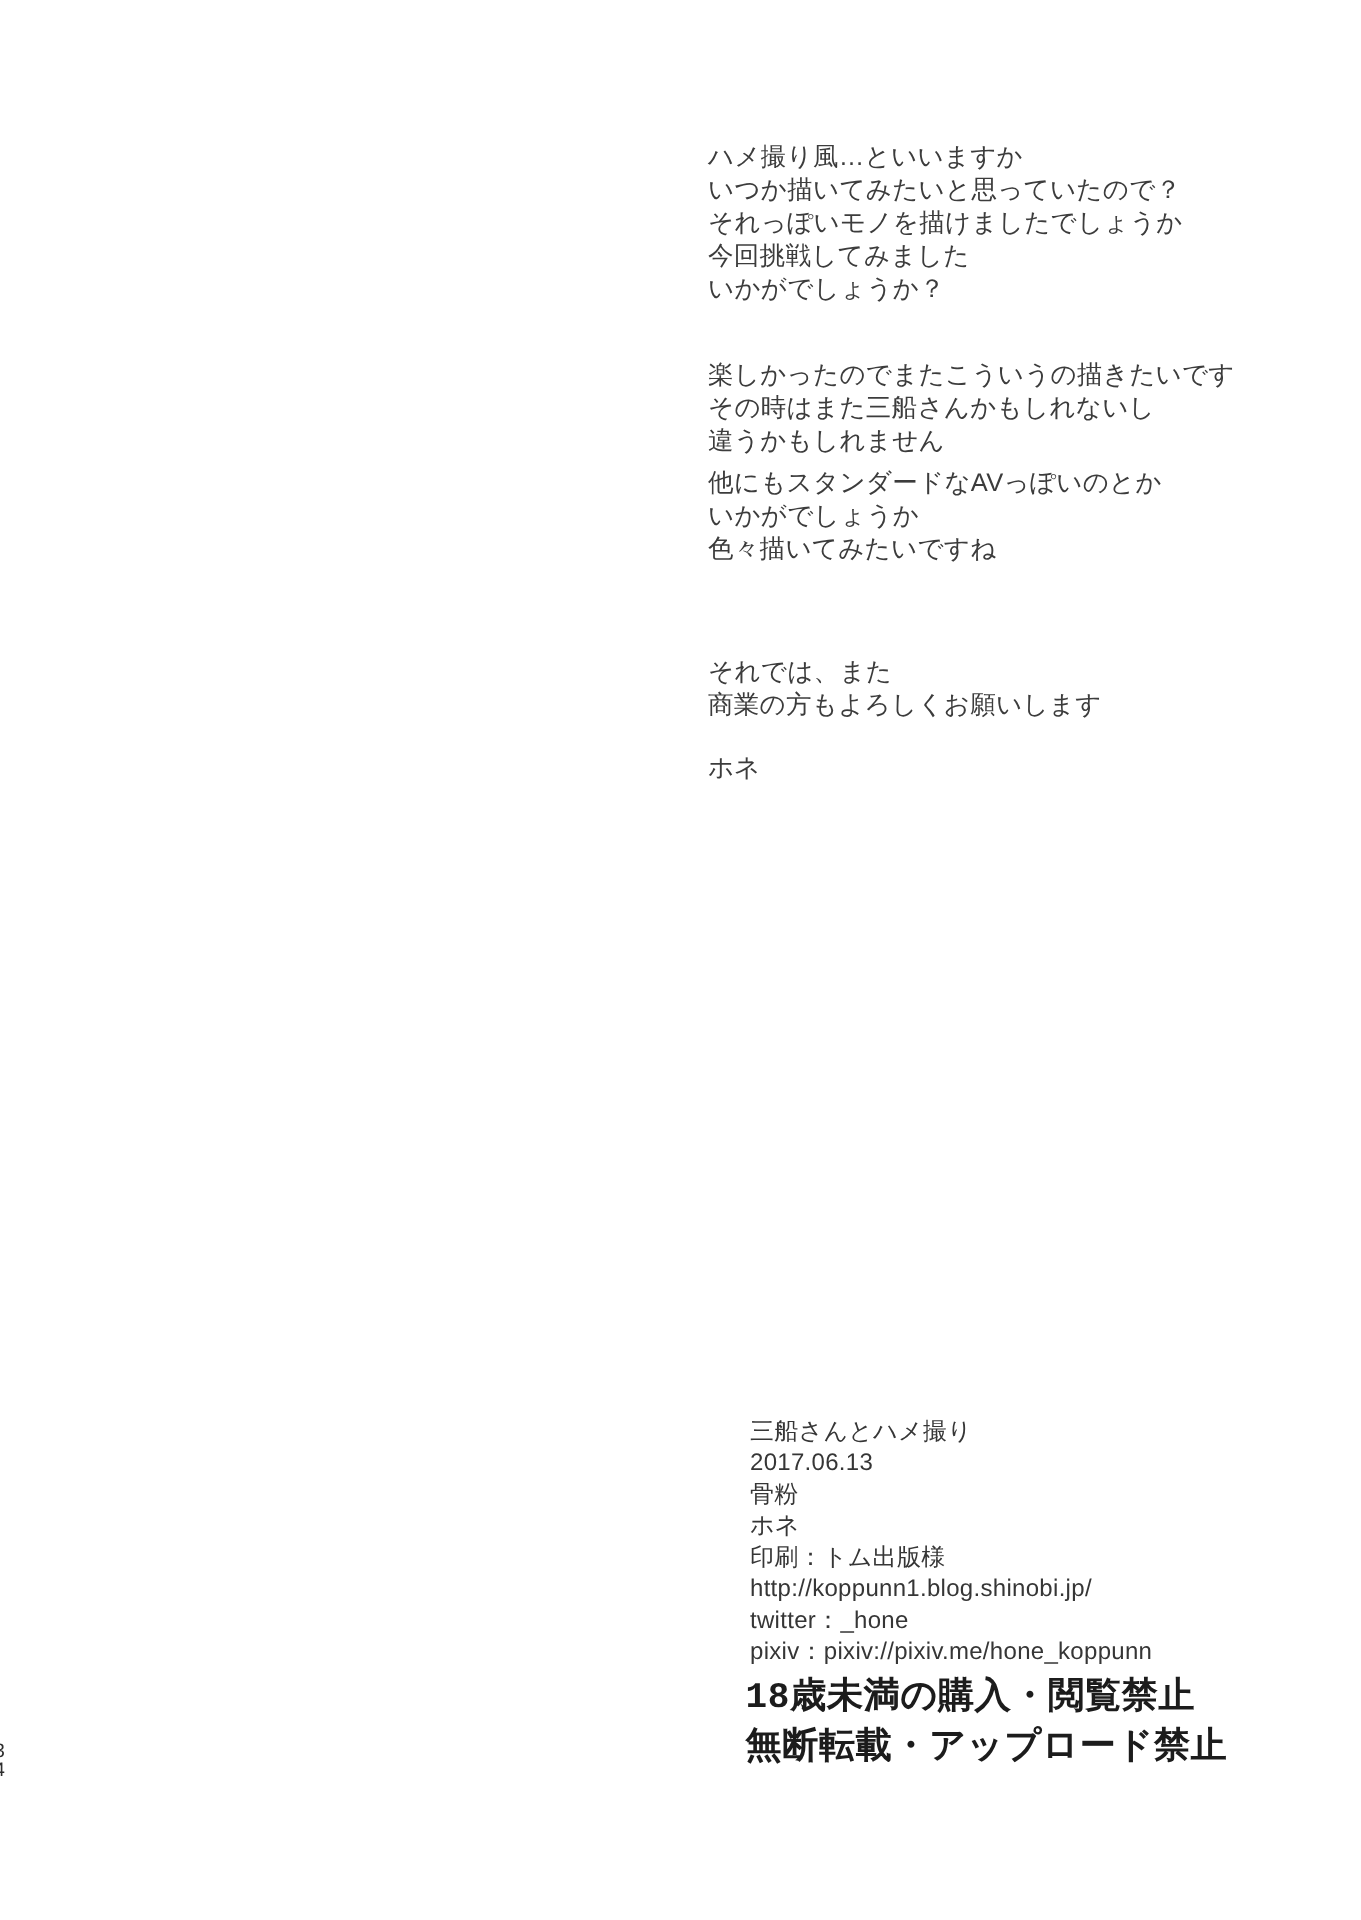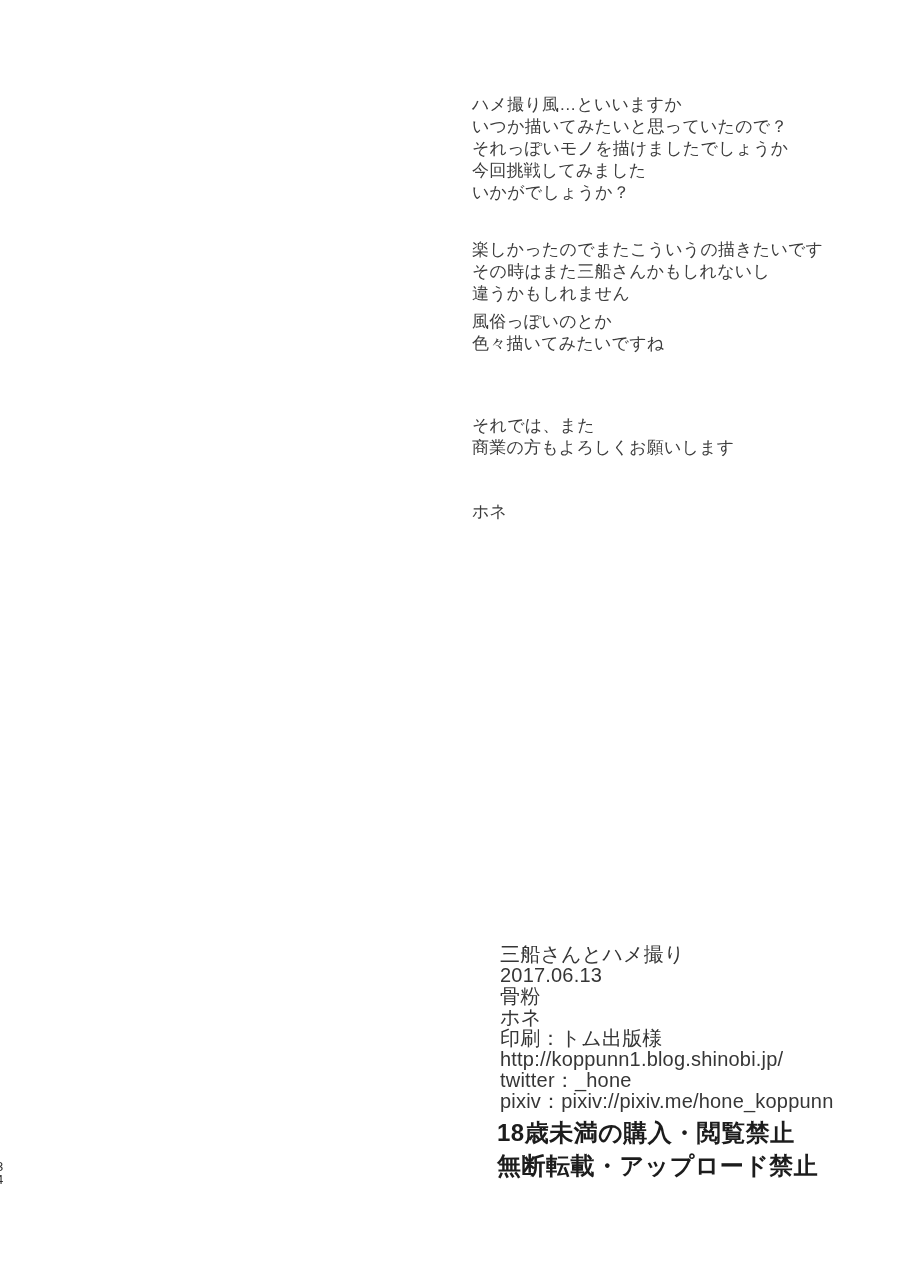--- a/index.html
+++ b/index.html
@@ -31,36 +31,37 @@
     left: 472px;
     top: 501px;
     font-size: 17px;
     line-height: 22px;
     color: #3c3c3c;
   }
   .colophon {
     position: absolute;
     left: 500px;
     top: 944px;
-    font-size: 20px;
+    font-size: 16px;
     line-height: 21px;
     letter-spacing: 0.2px;
     white-space: nowrap;
     color: #363636;
   }
   .warning {
     position: absolute;
     left: 497px;
     top: 1116px;
     font-size: 24px;
     line-height: 33px;
     font-weight: bold;
     letter-spacing: 0.5px;
     white-space: nowrap;
     color: #1c1c1c;
+    font-family: Liberation Mono, monospace;
   }
   .page-number {
     position: absolute;
     left: -4px;
     top: 1161px;
     font-size: 13px;
     line-height: 12px;
     color: #2e2e2e;
   }
   .line { min-height: 1em; }
@@ -78,25 +79,26 @@
     <div class="line">いかがでしょうか？</div>
   </section>
 
   <section class="afterword-para" style="top:239px">
     <div class="line">楽しかったのでまたこういうの描きたいです</div>
     <div class="line">その時はまた三船さんかもしれないし</div>
     <div class="line">違うかもしれません</div>
   </section>
 
   <section class="afterword-para" style="top:311px">
-    <div class="line">風俗っぽいのとか</div>
+    <div class="line">他にもスタンダードなAVっぽいのとか</div>
+    <div class="line">いかがでしょうか</div>
     <div class="line">色々描いてみたいですね</div>
   </section>
 
-  <section class="afterword-para" style="top:415px">
+  <section class="afterword-para" style="top:437px">
     <div class="line">それでは、また</div>
     <div class="line">商業の方もよろしくお願いします</div>
   </section>
 
   <div class="signature">ホネ</div>
 
   <section class="colophon">
     <div class="line">三船さんとハメ撮り</div>
     <div class="line">2017.06.13</div>
     <div class="line">骨粉</div>

